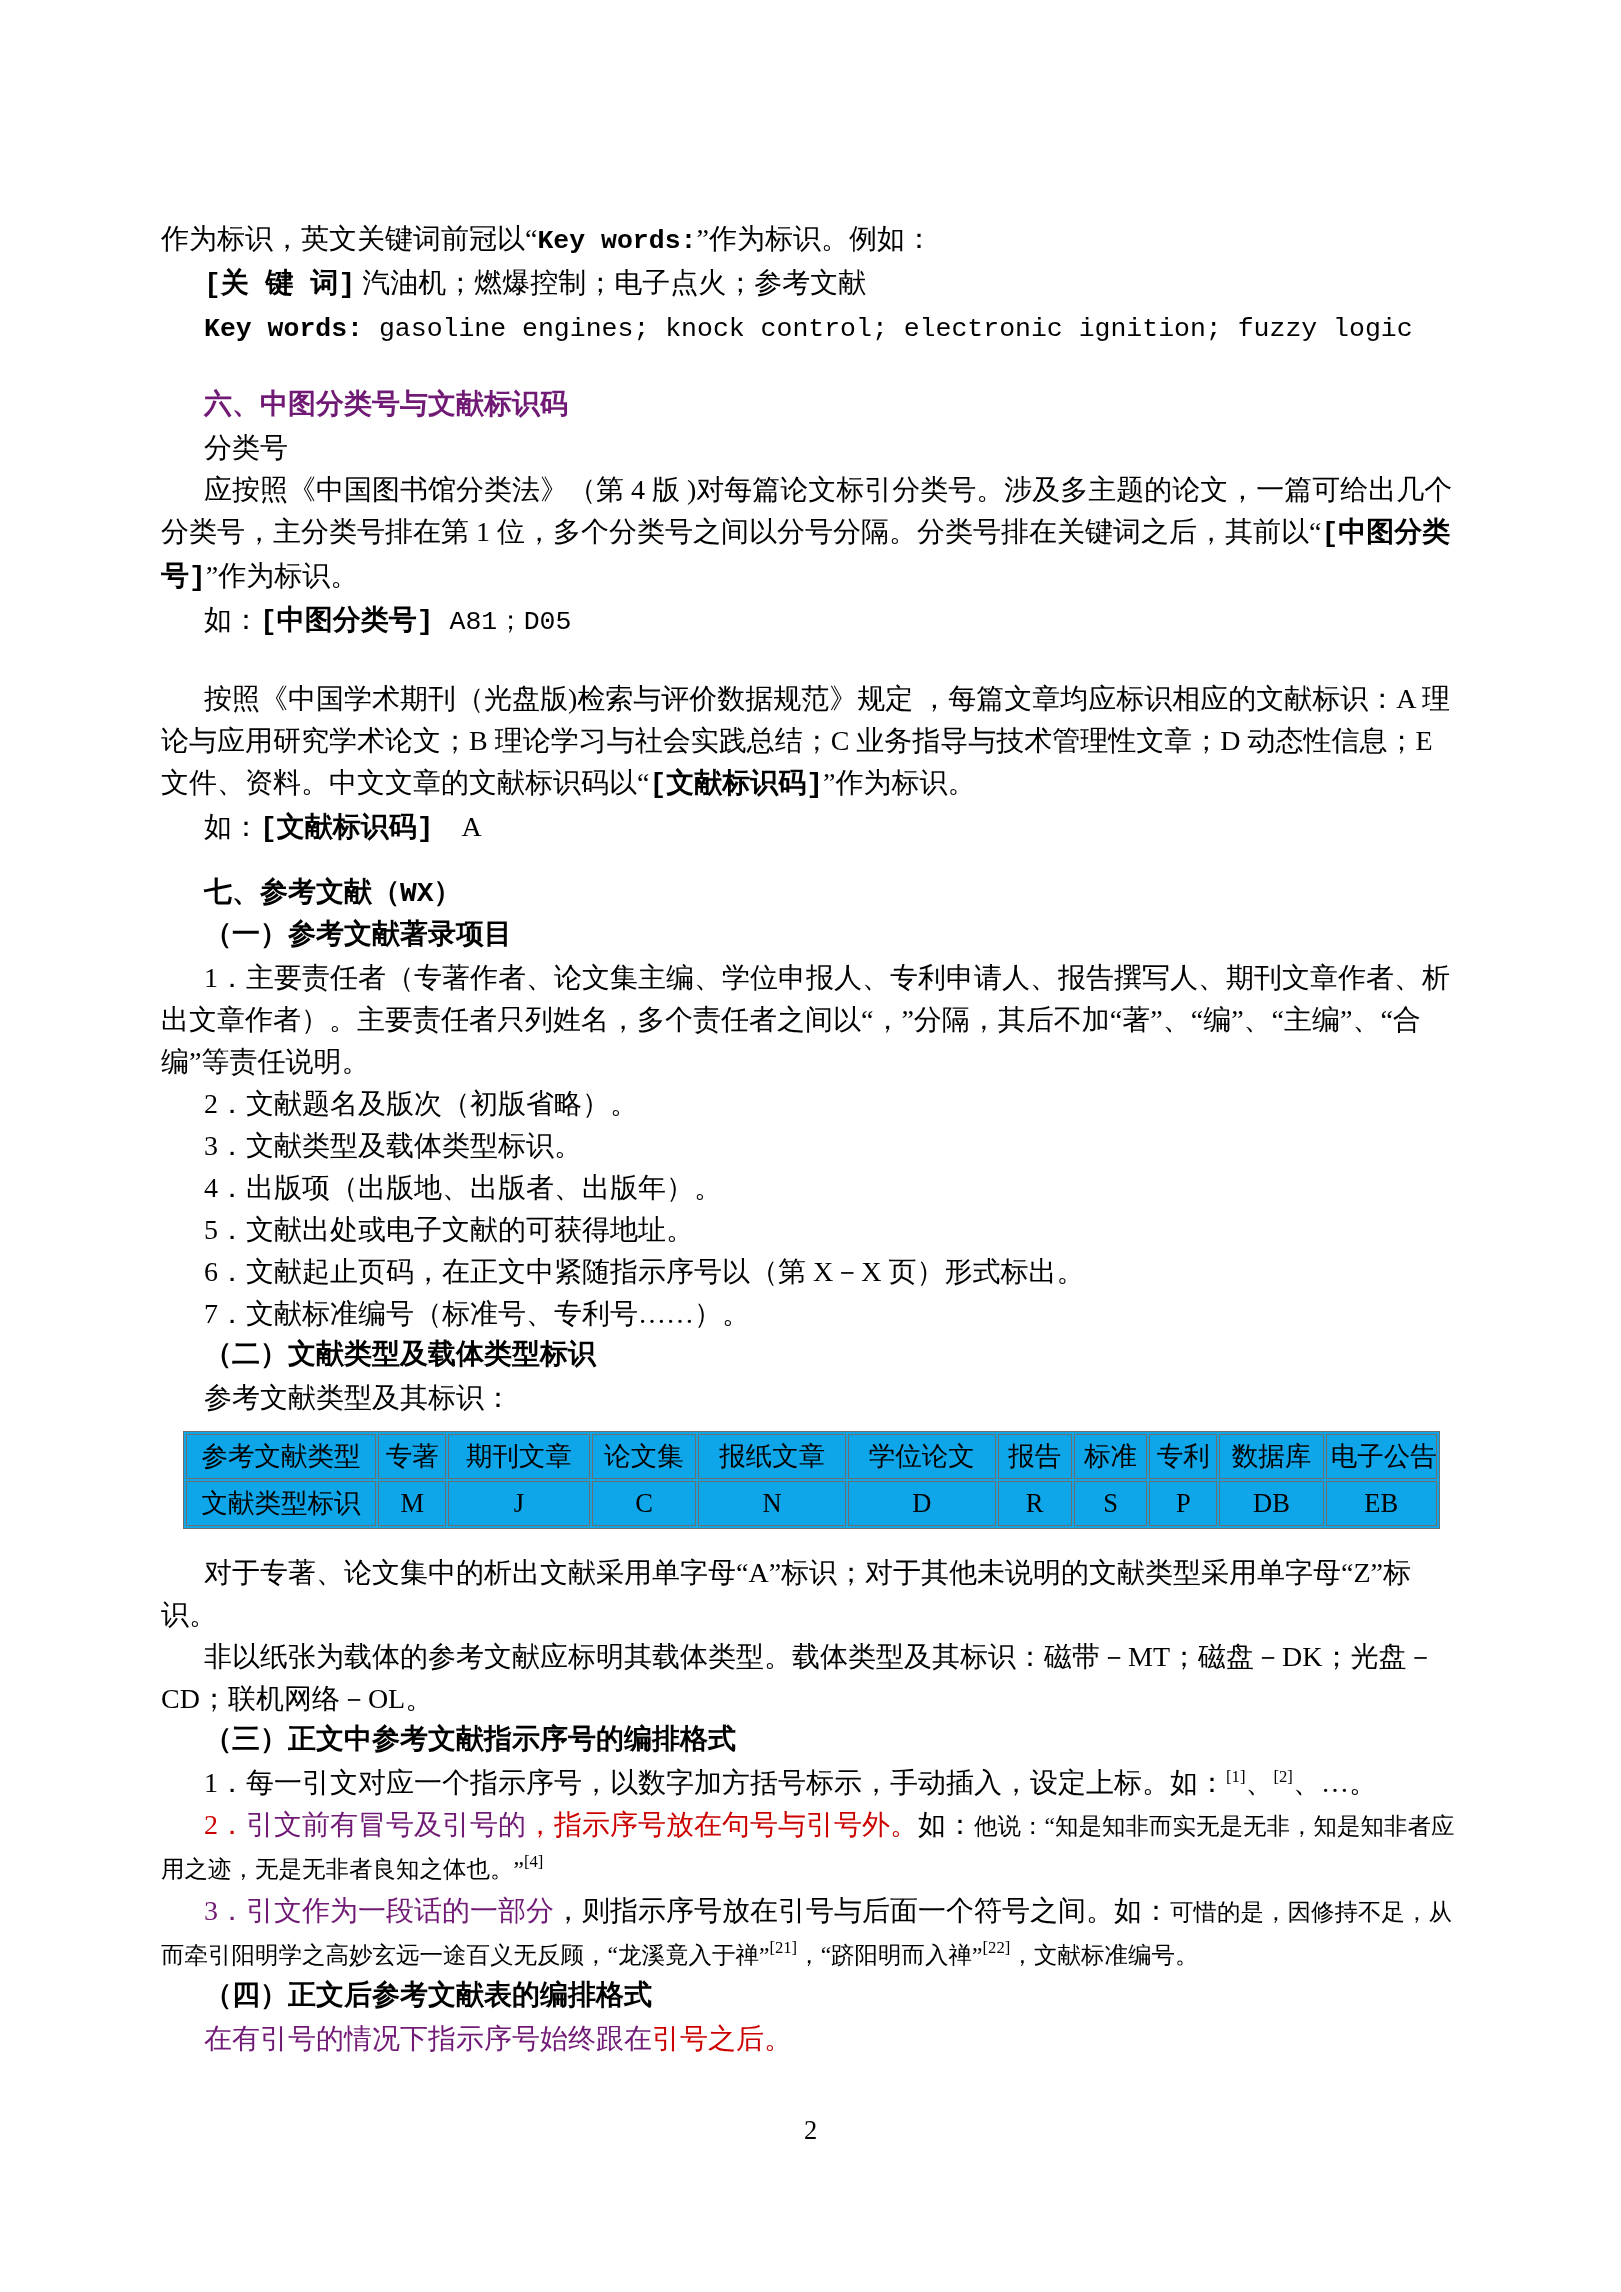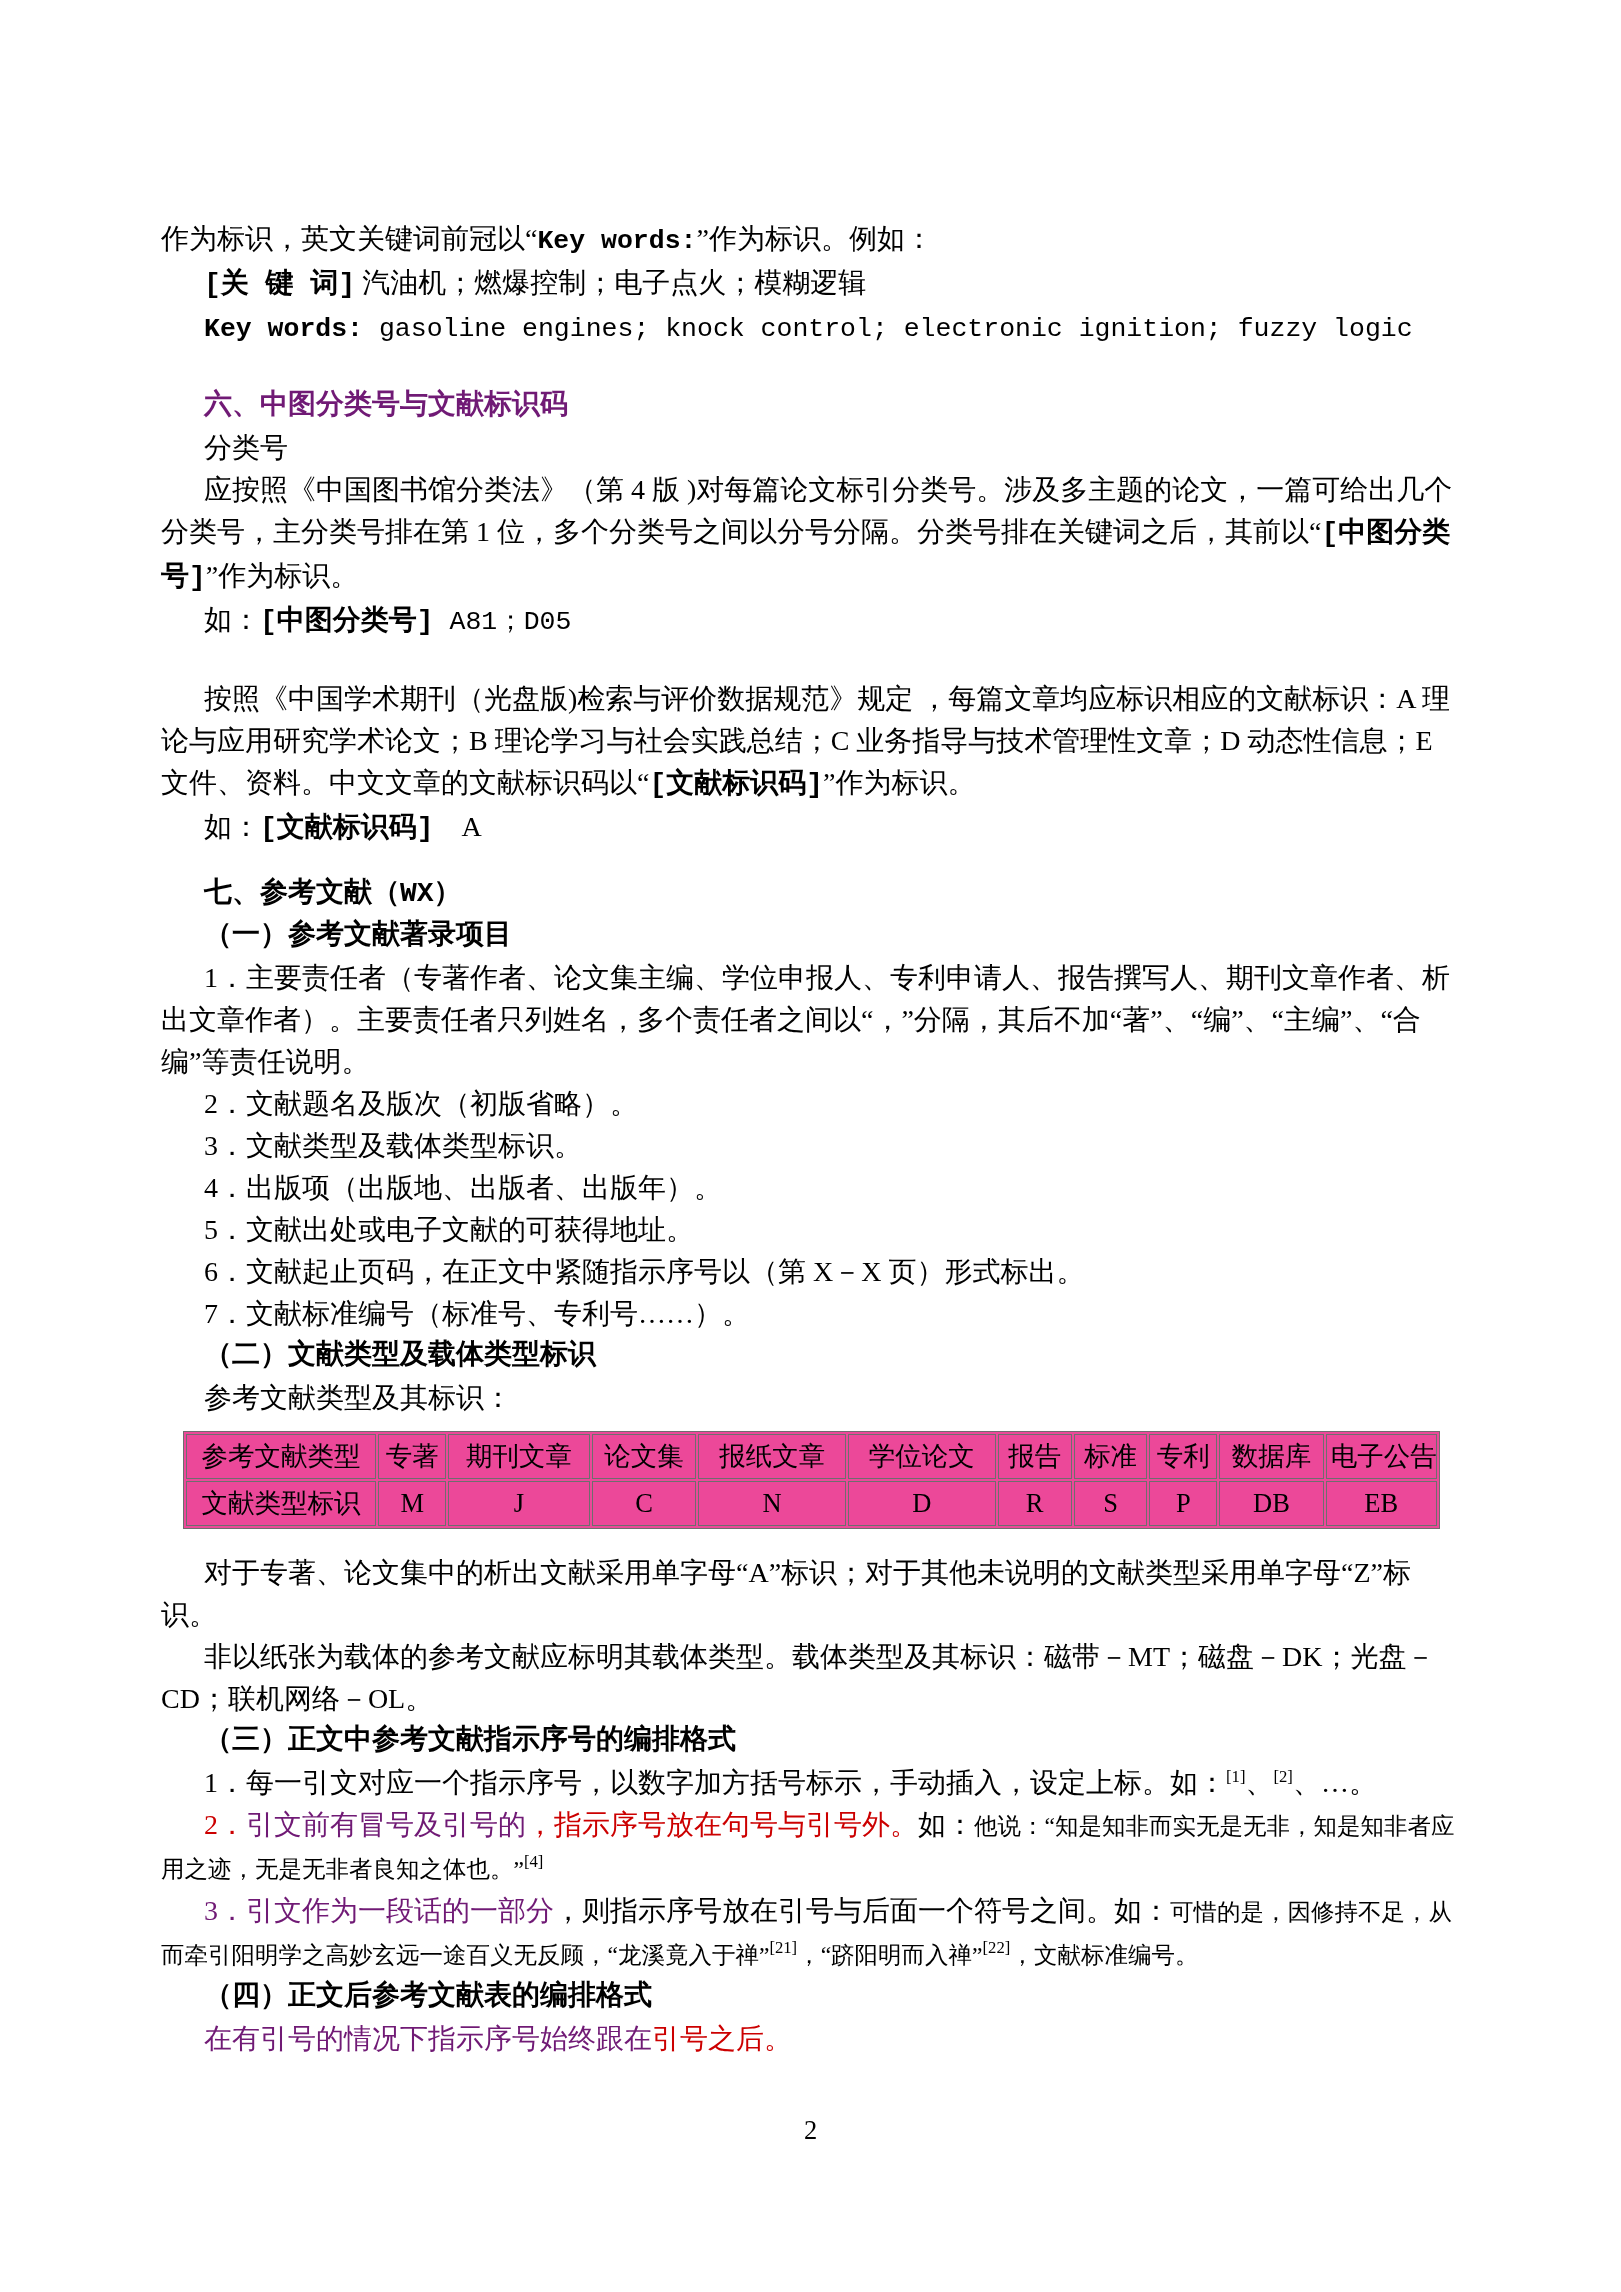--- a/index.html
+++ b/index.html
@@ -30,21 +30,21 @@
     font-size:16.7px;
     line-height:0;
     vertical-align:super;
   }
   table.ref {
     border-collapse:separate;
     border-spacing:2.9px;
     margin:11.8px 0 23.5px 21.6px;
     width:1257px;
     border:1px solid #6e6e6e;
-    background:#ec4899;
+    background:#0ea5e9;
     table-layout:fixed;
   }
   table.ref td {
     border:1px solid #6e6e6e;
     text-align:center;
     font-size:26.5px;
     height:43px;
     padding:0 3.9px;
     overflow:hidden;
     white-space:nowrap;
@@ -59,21 +59,21 @@
   }
 </style>
 </head>
 <body>
 
 <div id="page">
   <div id="content">
 
     <p><span>作为标识，英文关键词前冠以“</span><span class="b mono">Key words:</span><span>”作为标识。例如：</span></p>
 
-    <p class="ind"><span class="b">[关 键 词]</span><span> 汽油机；燃爆控制；电子点火；模糊逻辑</span></p>
+    <p class="ind"><span class="b">[关 键 词]</span><span> 汽油机；燃爆控制；电子点火；参考文献</span></p>
 
     <p class="ind"><span class="b mono">Key words:</span><span class="mono"> gasoline engines; knock control; electronic ignition; fuzzy logic</span></p>
 
     <p class="ind b blue gap-sec">六、中图分类号与文献标识码</p>
 
     <p class="ind">分类号</p>
 
     <p class="ind"><span>应按照《中国图书馆分类法》（第 4 版 )对每篇论文标引分类号。涉及多主题的论文，一篇可给出几个分类号，主分类号排在第 1 位，多个分类号之间以分号分隔。分类号排在关键词之后，其前以“</span><span class="b">[中图分类号]</span><span>”作为标识。</span></p>
 
     <p class="ind"><span>如：</span><span class="b">[中图分类号]</span><span class="mono"> A81；D05</span></p>

